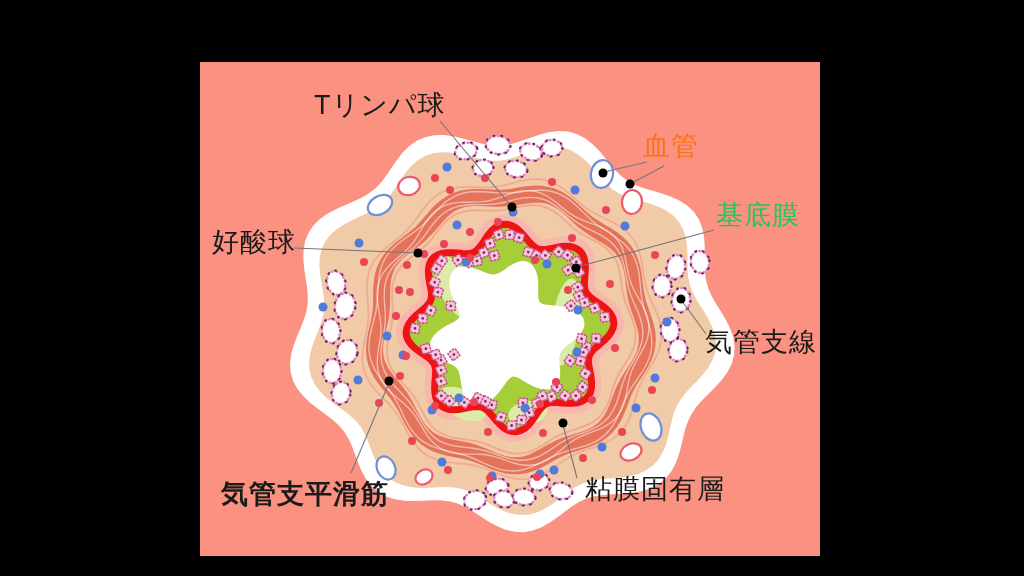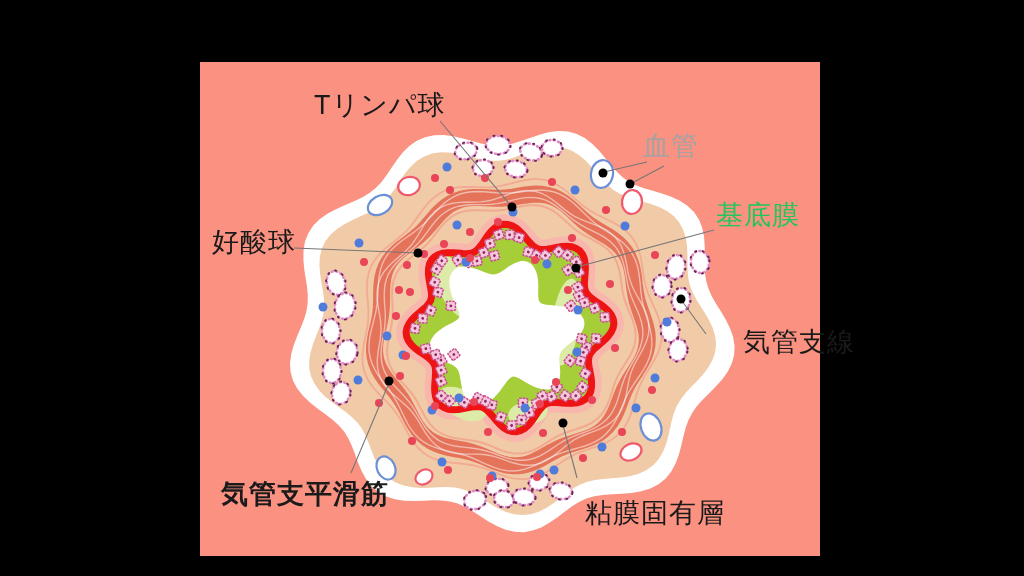--- a/index.html
+++ b/index.html
@@ -507,20 +507,20 @@
         <circle cx="576" cy="268" r="4.5" fill="#000000"></circle>
         <circle cx="418" cy="253" r="4.5" fill="#000000"></circle>
         <circle cx="681" cy="299" r="4.5" fill="#000000"></circle>
         <circle cx="389" cy="381" r="4.5" fill="#000000"></circle>
         <circle cx="563" cy="423" r="4.5" fill="#000000"></circle>
       </g>
   </svg>
 
   <div id="labels-layer">
       <div class="label" style="left: 314px; top: 92px; color: rgb(26, 26, 26);">Tリンパ球</div>
-      <div class="label" style="left: 643px; top: 133px; color: #a3a3a3;">血管</div>
+      <div class="label" style="left: 643px; top: 133px; color: #f97316;">血管</div>
       <div class="label" style="left: 716px; top: 202px; color: #22c55e;">基底膜</div>
       <div class="label" style="left: 212px; top: 229px; color: rgb(26, 26, 26);">好酸球</div>
-      <div class="label" style="left: 743px; top: 329px; color: rgb(26, 26, 26);">気管支線</div>
+      <div class="label" style="left: 705px; top: 329px; color: rgb(26, 26, 26);">気管支線</div>
       <div class="label" style="left: 221px; top: 481px; color: rgb(26, 26, 26); font-weight: bold;">気管支平滑筋</div>
-      <div class="label" style="left: 585px; top: 476px; color: rgb(26, 26, 26); margin-top: 24px;">粘膜固有層</div>
+      <div class="label" style="left: 585px; top: 476px; color: rgb(26, 26, 26);">粘膜固有層</div>
     </div>
 </div>
 
 </body></html>

